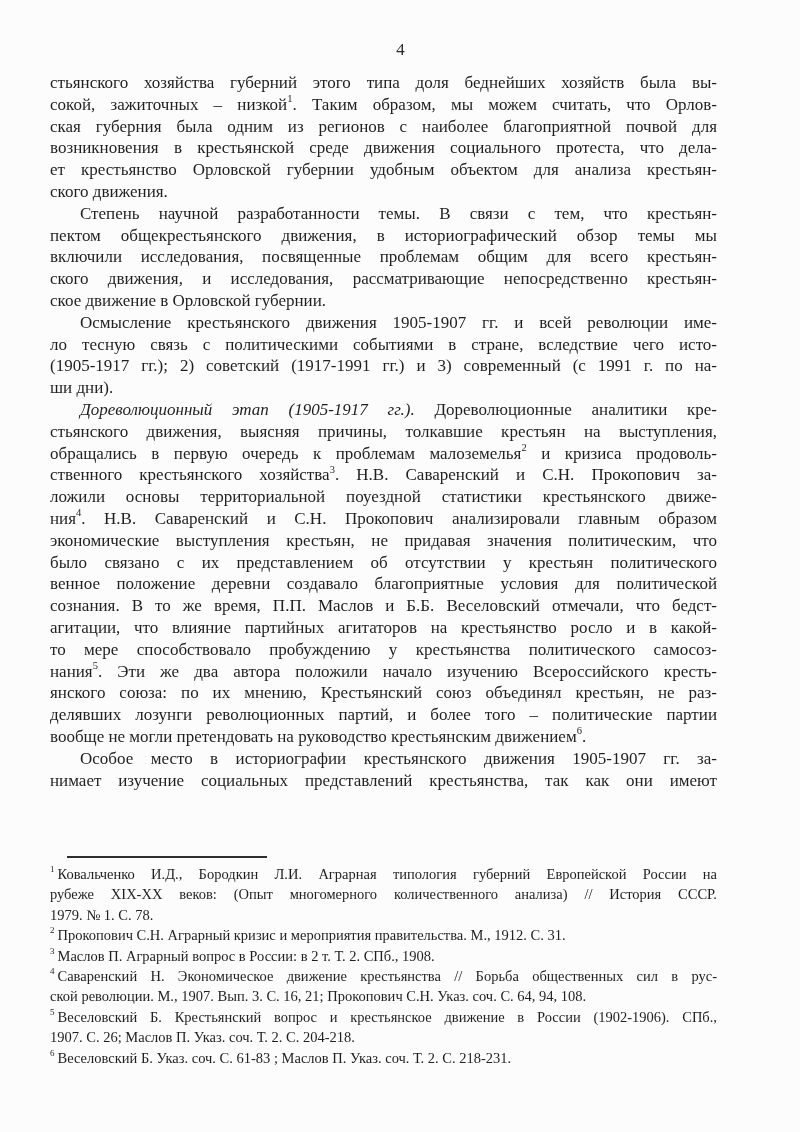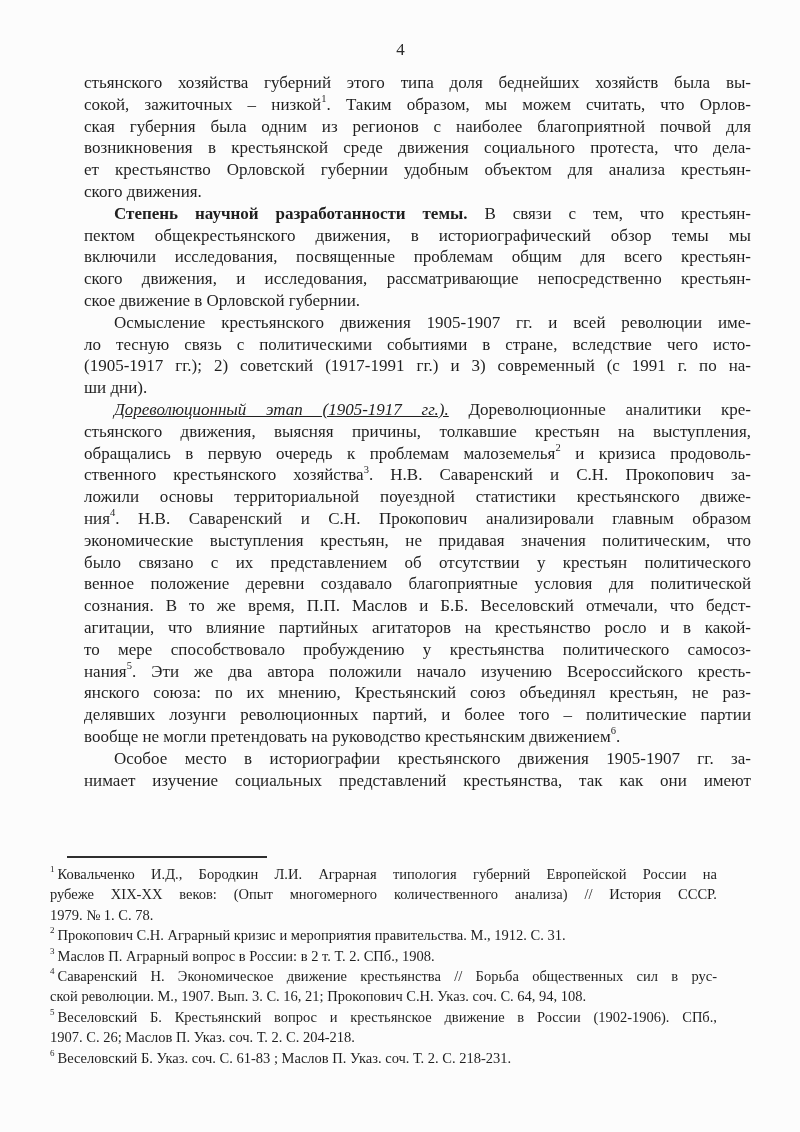--- a/index.html
+++ b/index.html
@@ -18,35 +18,35 @@
     top: 40px;
     left: 67px;
     width: 667px;
     text-align: center;
     font-size: 17px;
     color: #2a2a2a;
   }
   .body-text {
     position: absolute;
     top: 72px;
-    left: 84px;
+    left: 50px;
     width: 667px;
     font-size: 17px;
     line-height: 21.8px;
   }
   .line {
     height: 21.8px;
     text-align: justify;
     text-align-last: justify;
     white-space: normal;
   }
   .line.last { text-align-last: left; }
   .line.indent { text-indent: 30px; }
-  .b { font-weight: bold; }
-  .i { font-style: italic; text-decoration: underline; }
+  .b { font-weight: normal; }
+  .i { font-style: italic; }
   sup {
     font-size: 0.62em;
     line-height: 0;
     vertical-align: super;
     position: relative;
     top: -0.1em;
   }
   .footnote-sep {
     position: absolute;
     top: 856px;

